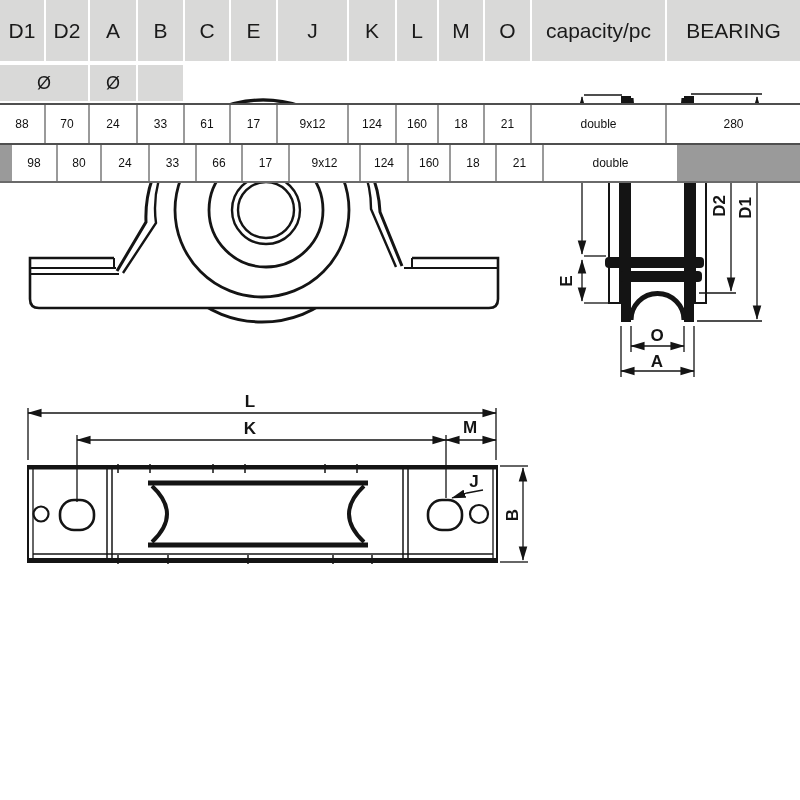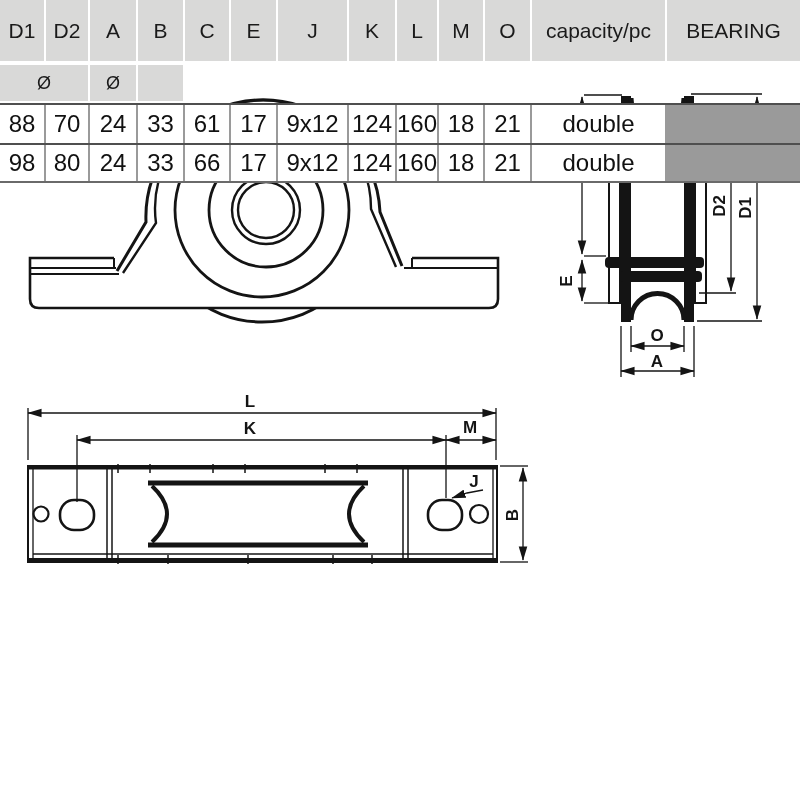--- a/index.html
+++ b/index.html
@@ -13,23 +13,23 @@
         column-gap:2px;}
   .thead{height:61px;}
   .tunits{height:36px;margin-top:4px;}
   .hc{background:#d9d9d8;display:flex;align-items:center;justify-content:center;
       font-size:21px;color:#1a1a1a;white-space:nowrap;}
   .tunits .hc{font-size:18px;}
   .u-d{grid-column:1/span 2;}
   .u-mm{grid-column:3/span 8;}
   .tdata{height:38px;background:#9a9a9a;border-top:2px solid #4f4f4f;}
   .tdata.first{margin-top:2px;}
-  .tdata.last{height:36px;border-bottom:2px solid #6a6a6a;}
+  .tdata.last{height:36px;border-bottom:2px solid #6a6a6a;padding-left:12px;}
   .dc{background:#fff;display:flex;align-items:center;justify-content:center;
-      font-size:24px;color:#111;}
+      font-size:12px;color:#111;}
   
   .ol{stroke:#141414;fill:none;}
   .dim{stroke:#141414;stroke-width:1.3;fill:none;}
   .dim-label{font-family:"Liberation Sans",sans-serif;font-size:17px;font-weight:bold;
              fill:#141414;text-anchor:middle;}
 </style>
 </head>
 <body>
 
 <div class="stage">
@@ -193,20 +193,21 @@
       <div class="dc">24</div>
       <div class="dc">33</div>
       <div class="dc">61</div>
       <div class="dc">17</div>
       <div class="dc">9x12</div>
       <div class="dc">124</div>
       <div class="dc">160</div>
       <div class="dc">18</div>
       <div class="dc">21</div>
       <div class="dc">double</div>
+      <div class="dc">280</div>
     </div>
     <div class="trow tdata last">
       <div class="dc">98</div>
       <div class="dc">80</div>
       <div class="dc">24</div>
       <div class="dc">33</div>
       <div class="dc">66</div>
       <div class="dc">17</div>
       <div class="dc">9x12</div>
       <div class="dc">124</div>

